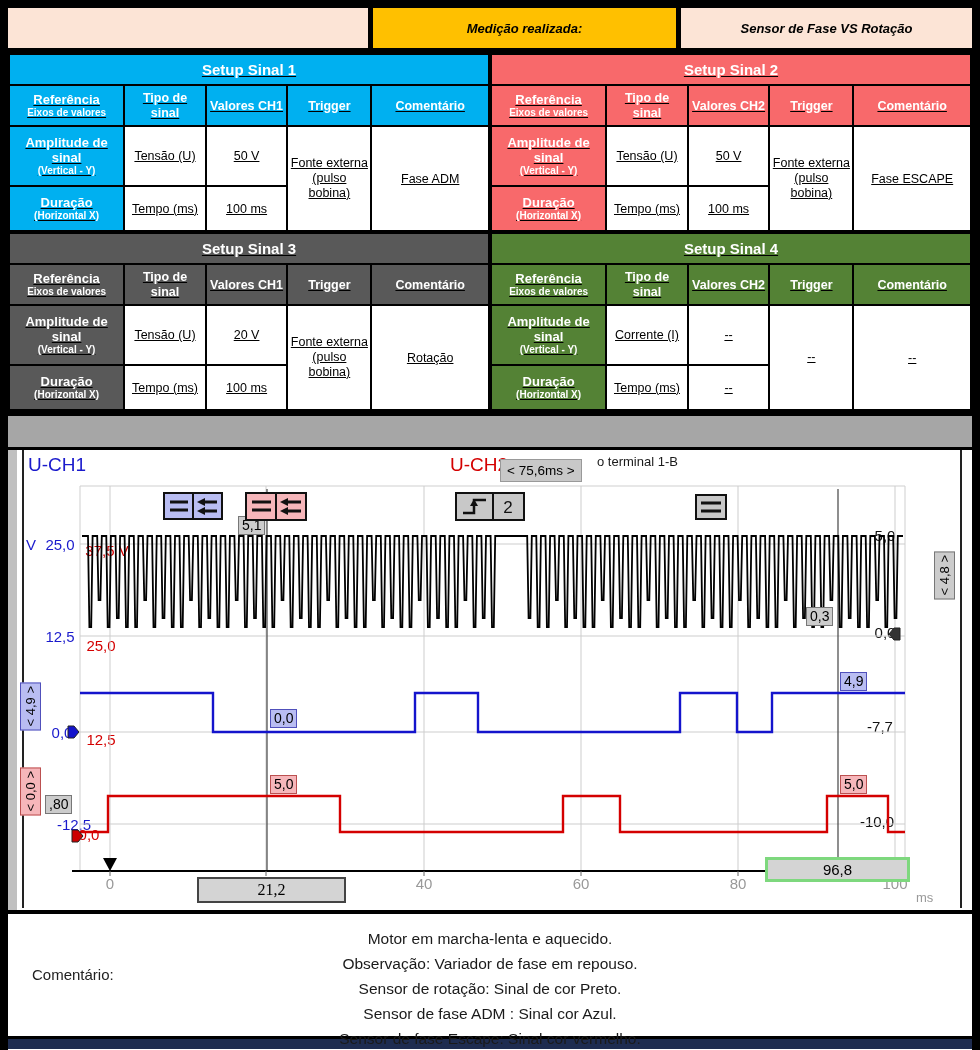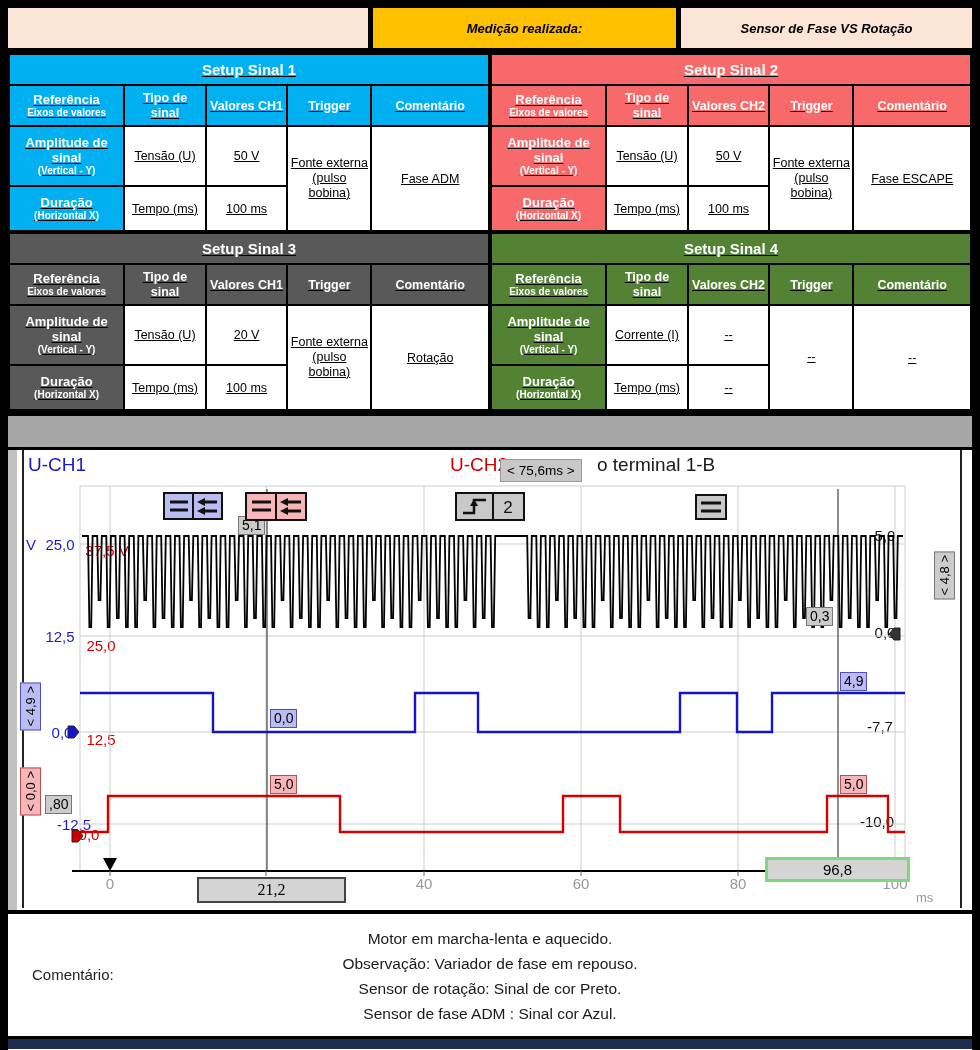--- a/index.html
+++ b/index.html
@@ -38,21 +38,21 @@
   .scope{position:relative;height:460px;background:#fff;overflow:hidden;}
   .scope svg.plot{position:absolute;left:0;top:0;z-index:2;}
   .abs{position:absolute;}
   .tick{position:absolute;transform:translate(-50%,-50%);font-size:15px;z-index:1;white-space:nowrap;}
   .xtick{position:absolute;transform:translateX(-50%);font-size:15px;z-index:1;color:#999;}
   .c-blue{color:#1a1acc;}
   .c-red{color:#d40000;}
   .c-black{color:#111;}
   .c-gray{color:#999;}
   .scope-ch-label{position:absolute;top:4px;font-size:19px;z-index:3;}
-  .title-frag{position:absolute;top:4px;font-size:19px;color:#1a1a1a;z-index:3;}
+  .title-frag{position:absolute;top:4px;font-size:13px;color:#1a1a1a;z-index:3;}
   .vlabel{position:absolute;font-size:14px;line-height:17px;border:1px solid #555;
           padding:0 3px;z-index:4;white-space:nowrap;}
   .lbl-gray{background:#cccccc;border-color:#777;}
   .lbl-blue{background:#b9bdf2;border-color:#5050bb;}
   .lbl-pink{background:#f6b6ba;border-color:#bb5050;}
   .lbl-delta{background:#c8c8c8;border:1px solid #999;font-size:13.5px;padding:2px 6px;}
   .lbl-cursor1{background:#d4d4d4;border:2px solid #444;width:139px;height:22px;
                text-align:center;font-size:16px;line-height:22px;font-family:Liberation Serif, serif;}
   .lbl-cursor2{background:#d4d4d4;border:3px solid #7ED87E;width:133px;height:19px;
                text-align:center;font-size:15px;line-height:19px;}
@@ -372,17 +372,18 @@
       </svg>
   </div>
 
   <div class="comment-box">
     <div class="comment-label">Comentário:</div>
     <div class="comment-lines" id="comment-lines">
         <div>Motor em marcha-lenta e aquecido.</div>
         <div>Observação: Variador de fase em repouso.</div>
         <div>Sensor de rotação: Sinal de cor Preto.</div>
         <div>Sensor de fase ADM : Sinal cor Azul.</div>
+        <div>Sensor de fase Escape: Sinal cor vermelho.</div>
       </div>
   </div>
 
   <div class="footer-bar"></div>
 </div>
 
 </body></html>

